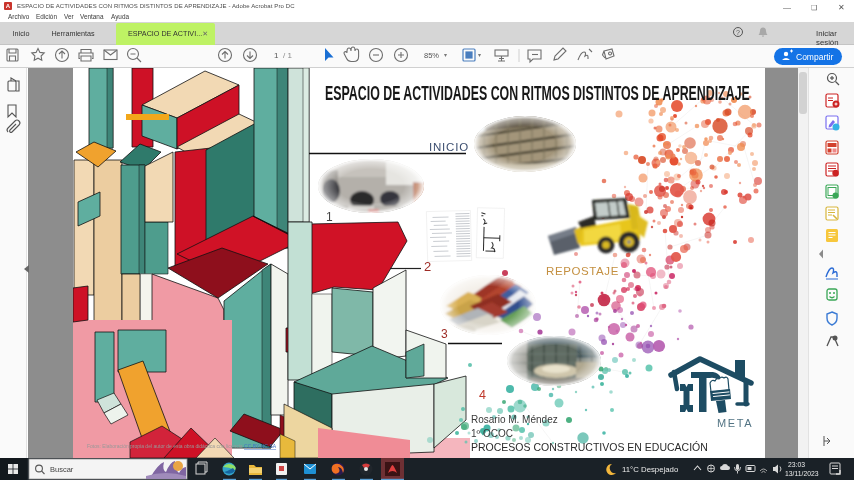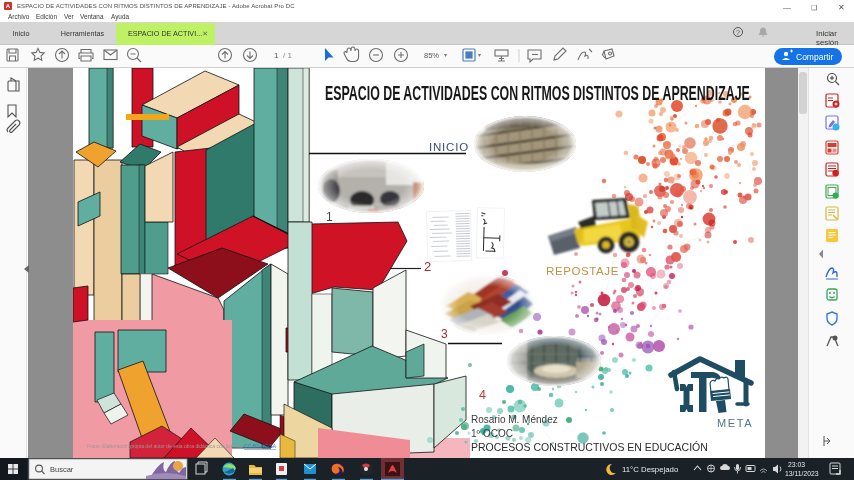--- a/index.html
+++ b/index.html
@@ -38,21 +38,21 @@
   <div class="winbtn abs" style="left:838px;">✕</div>
   <div id="menubar" class="abs">
     <span style="left:8px;">Archivo</span>
       <span style="left:36px;">Edición</span>
       <span style="left:64px;">Ver</span>
       <span style="left:80px;">Ventana</span>
       <span style="left:111px;">Ayuda</span>
   </div>
   <div id="tabbar" class="abs"></div>
   <div class="tab abs" style="left:4px; width:34px;">Inicio</div>
-  <div class="tab abs" style="left:42px; width:62px;text-align:right;">Herramientas</div>
+  <div class="tab abs" style="left:42px; width:62px;">Herramientas</div>
   <div id="tabactive">ESPACIO DE ACTIVI...<span class="x">✕</span></div>
   <div class="abs" style="left:733px; top:27px; width:10px; height:10px; border:1px solid #555; border-radius:50%; color:#555; font-size:7px; text-align:center; line-height:10px;">?</div>
   <svg class="abs" style="left:757px; top:26px;" width="12" height="12" viewBox="0 0 12 12">
       <path d="M 6 1.5 q 3 0 3 3.5 l 0.5 2.5 l 1 1.5 l -9 0 l 1 -1.5 l 0.5 -2.5 q 0 -3.5 3 -3.5 Z M 4.8 9.5 a 1.2 1.2 0 0 0 2.4 0 Z" fill="#a8a8a8"></path>
     </svg>
   <div class="abs" style="left:784px; top:29px; font-size:7.8px; color:#333;padding-left:32px;">Iniciar sesión</div>
   <div id="toolbar" class="abs"></div>
 
 <svg style="position:absolute;left:0;top:45px;" width="854" height="23" viewBox="0 45 854 23" xmlns="http://www.w3.org/2000/svg" font-family="Liberation Sans, sans-serif">
  <g stroke="#6e6e6e" stroke-width="1.1" fill="none">

